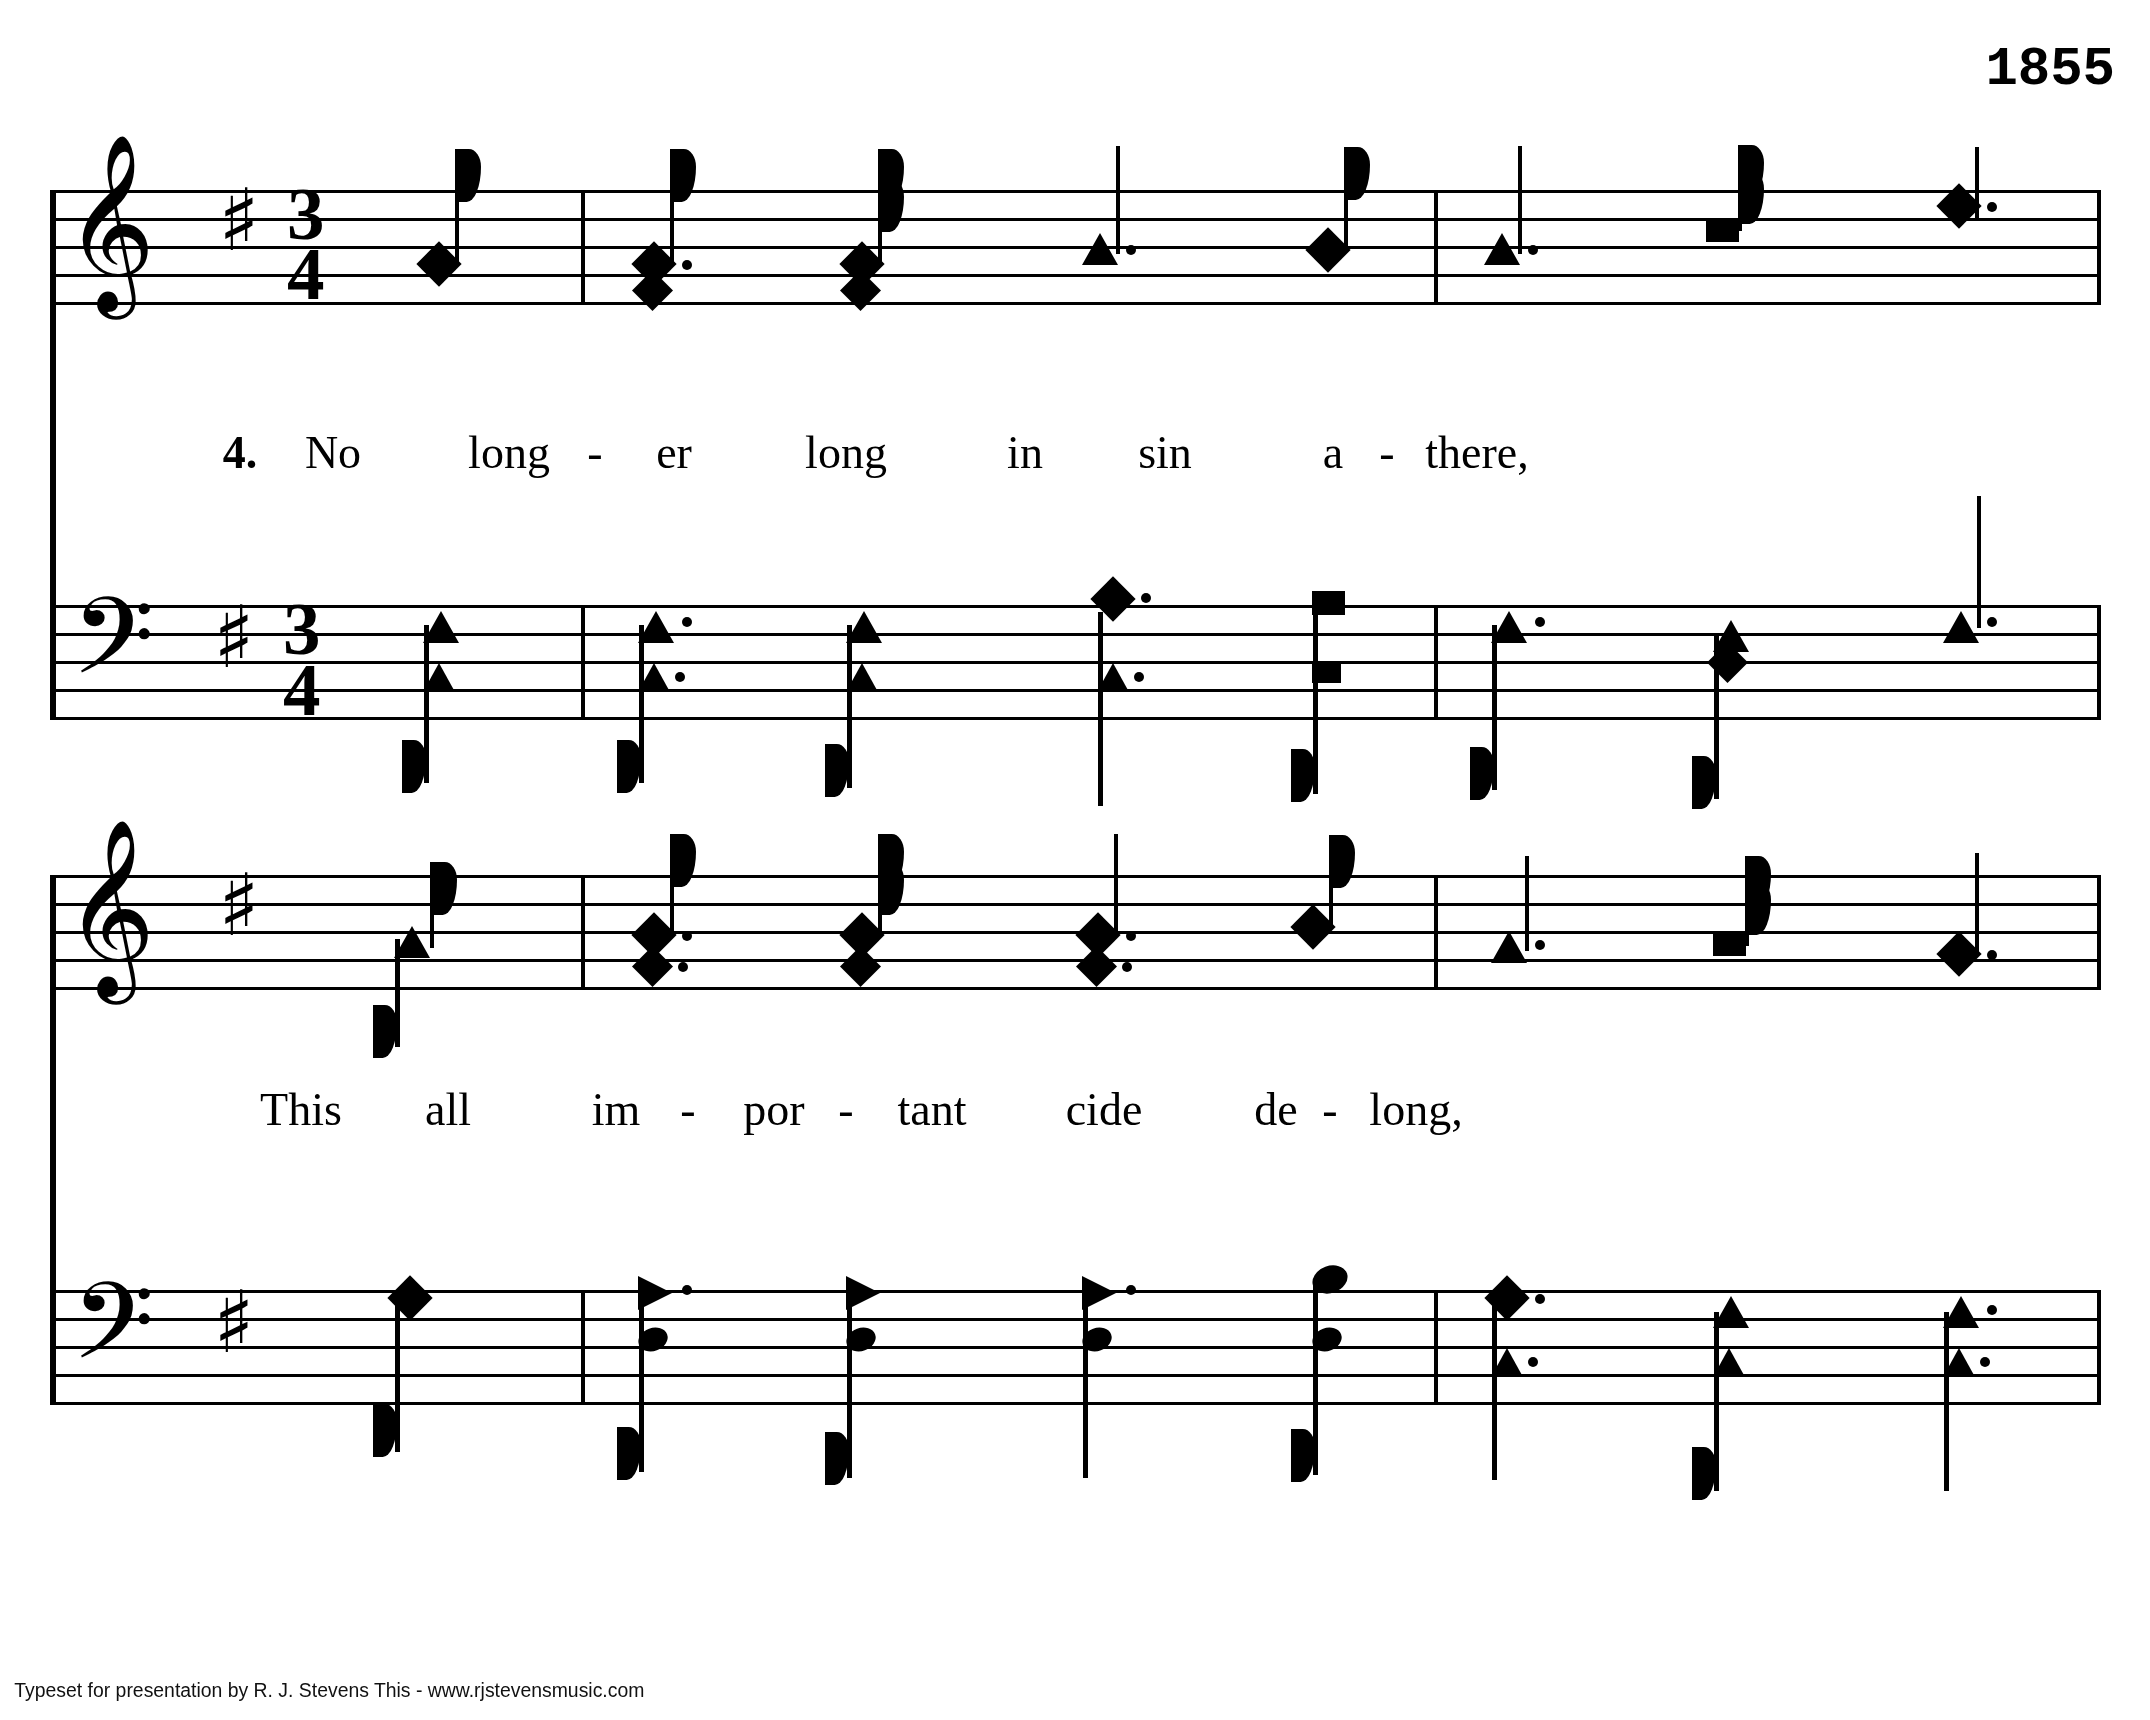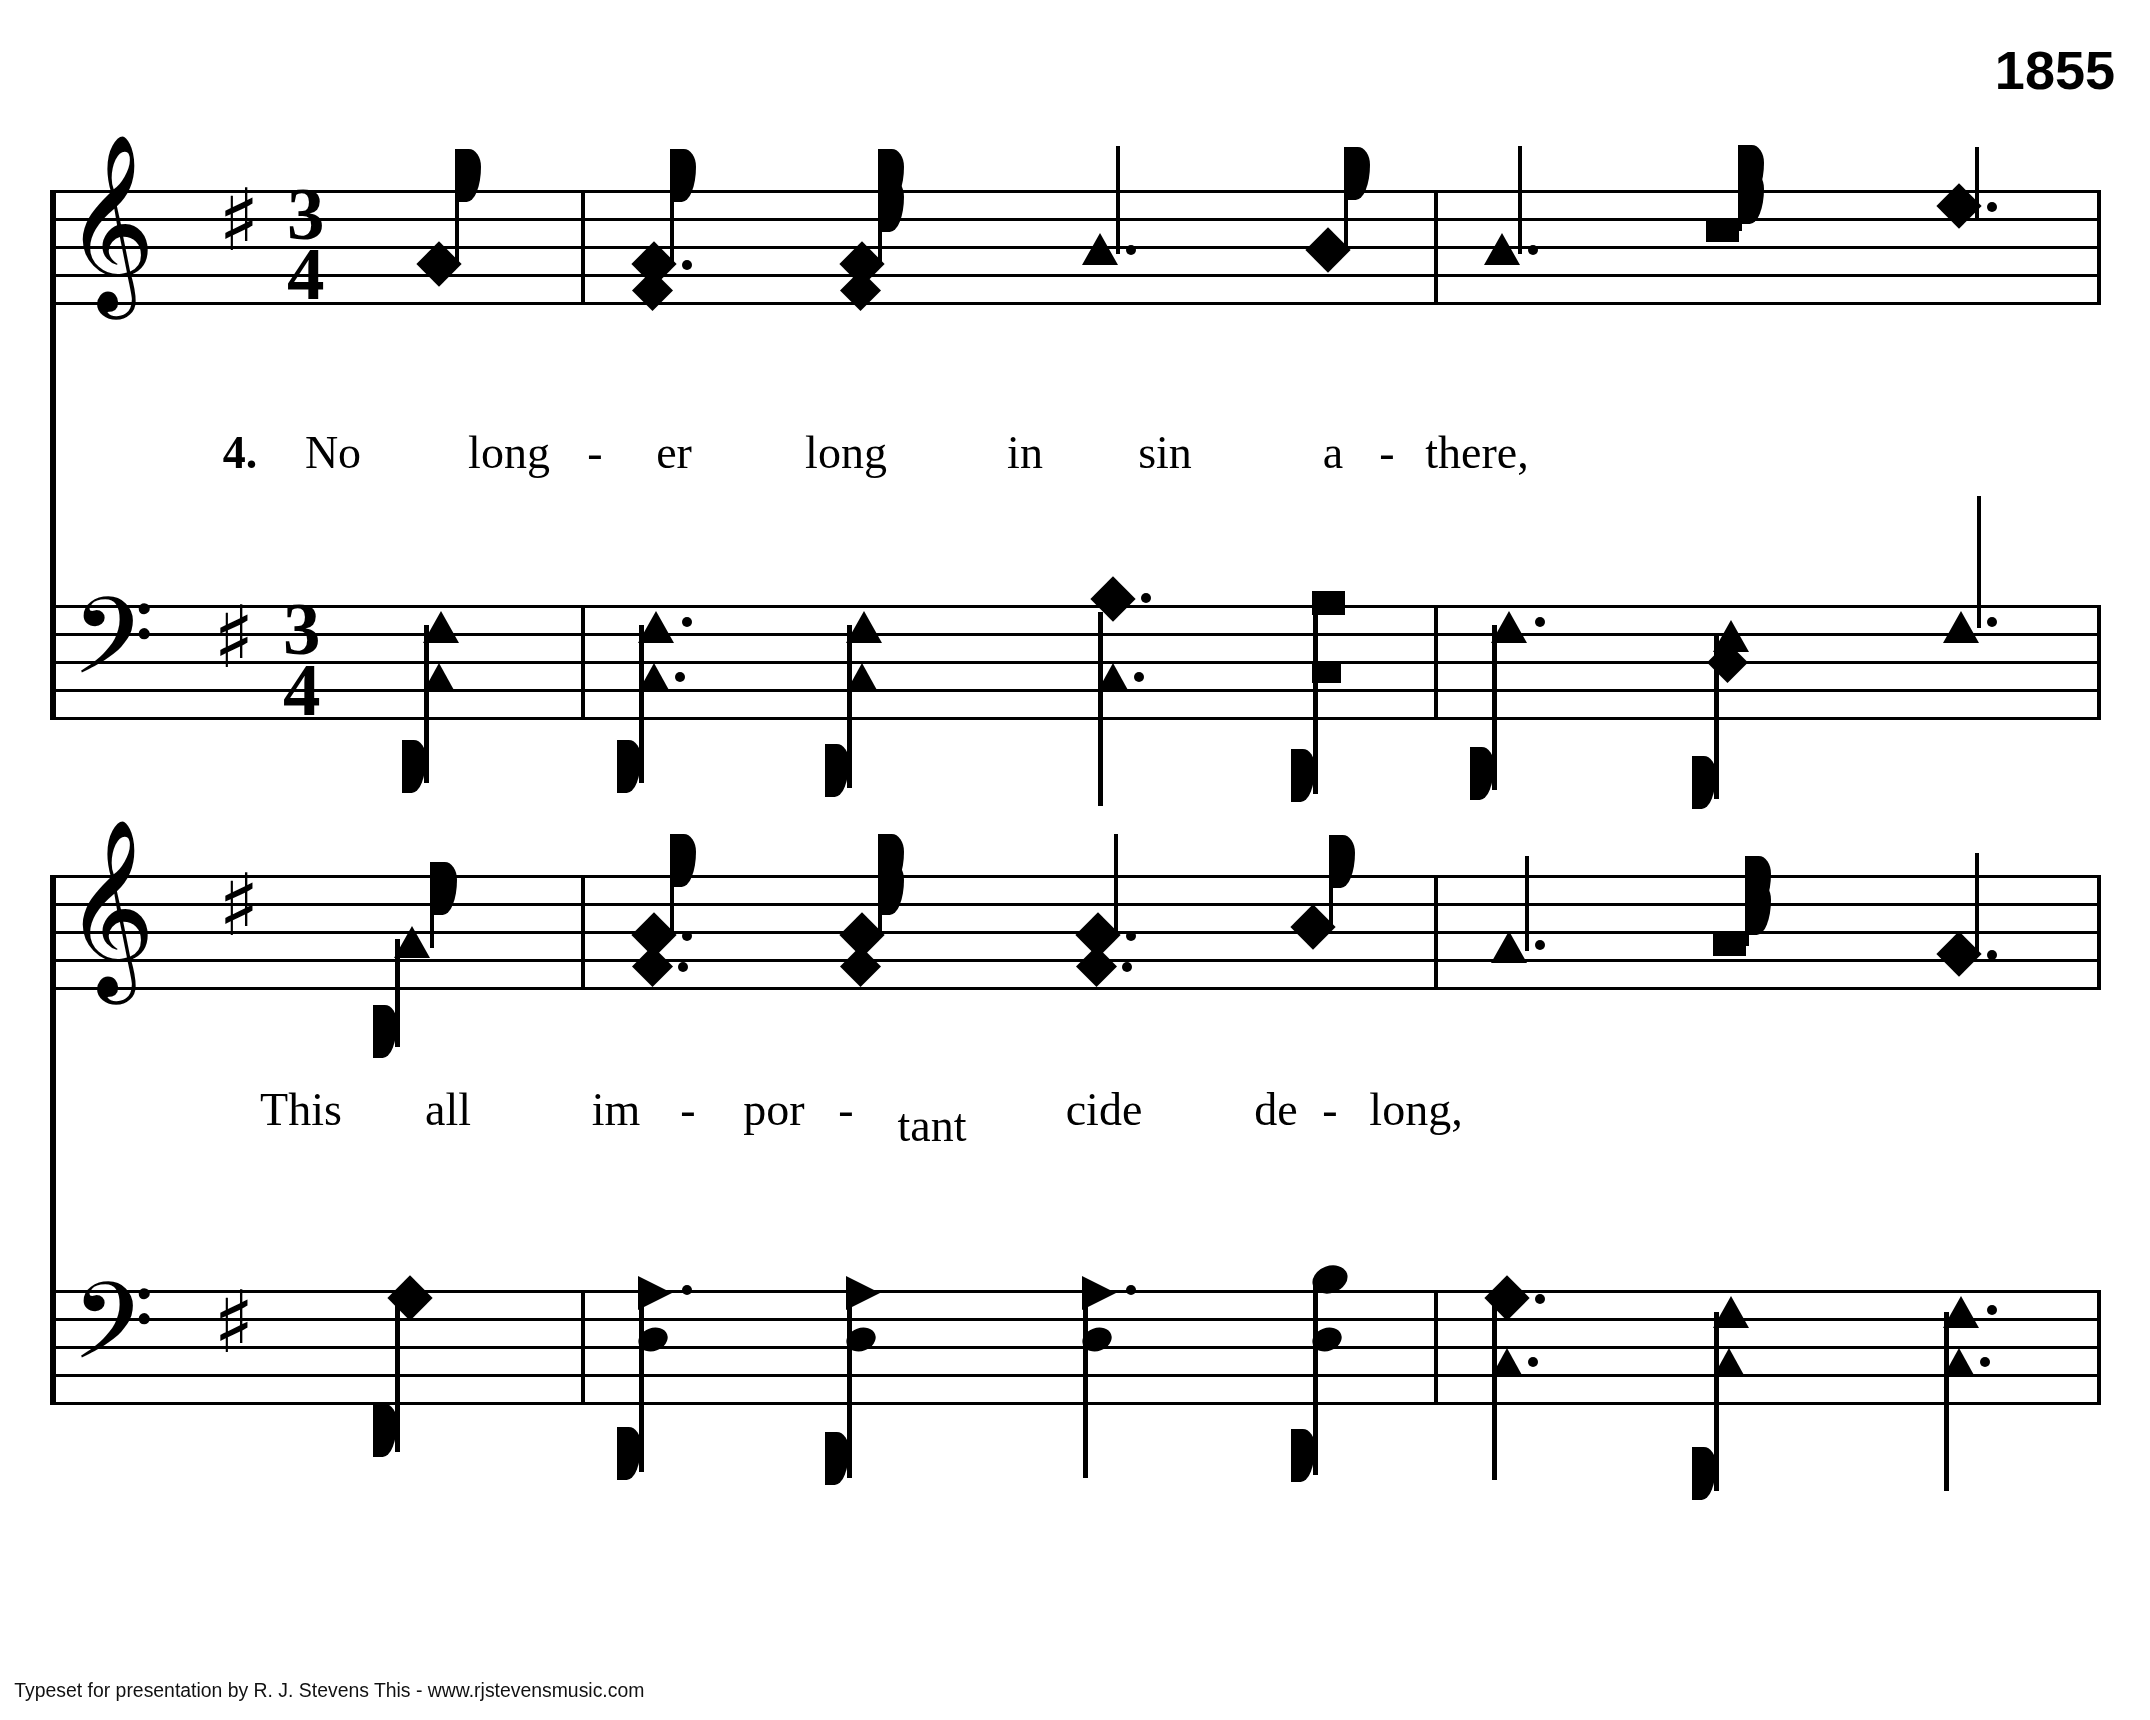--- a/index.html
+++ b/index.html
@@ -33,21 +33,21 @@
     font-weight: bold;
     letter-spacing: 1.4px;
     font-family: "Liberation Serif", serif;
   }
   .hymn-number {
     position: absolute;
     right: 36px;
     top: 2.9px;
     font-size: 54px;
     font-weight: bold;
-    font-family: Liberation Sans, sans-serif;
+    font-family: Liberation Mono, monospace;
   }
 
   
   .system {
     position: absolute;
     left: 50px;
     width: 2050px;
   }
   #system-1 { top: 161px;  height: 660px; }
   #system-2 { top: 846px; height: 660px; }
@@ -523,21 +523,21 @@
     <div class="dot" style="left:37px; top:8.6px;"></div>
   </div>
 
   <div class="lyrics" style="top:237px;">
     <span class="lyric-word" style="left:219px;margin-left:32px;">This</span>
     <span class="lyric-word" style="left:398px;">all</span>
     <span class="lyric-word" style="left:566px;">im</span>
     <span class="lyric-word" style="left:638px;">-</span>
     <span class="lyric-word" style="left:724px;">por</span>
     <span class="lyric-word" style="left:796px;">-</span>
-    <span class="lyric-word" style="left:882px;margin-top:16px;">tant</span>
+    <span class="lyric-word" style="left:882px;">tant</span>
     <span class="lyric-word" style="left:1054px;">cide</span>
     <span class="lyric-word" style="left:1226px;">de</span>
     <span class="lyric-word" style="left:1280px;">-</span>
     <span class="lyric-word" style="left:1366px;">long,</span>
   </div>
 </div>
 
 <div class="footer">Typeset for presentation by R. J. Stevens This  -  www.rjstevensmusic.com</div>
 
 

